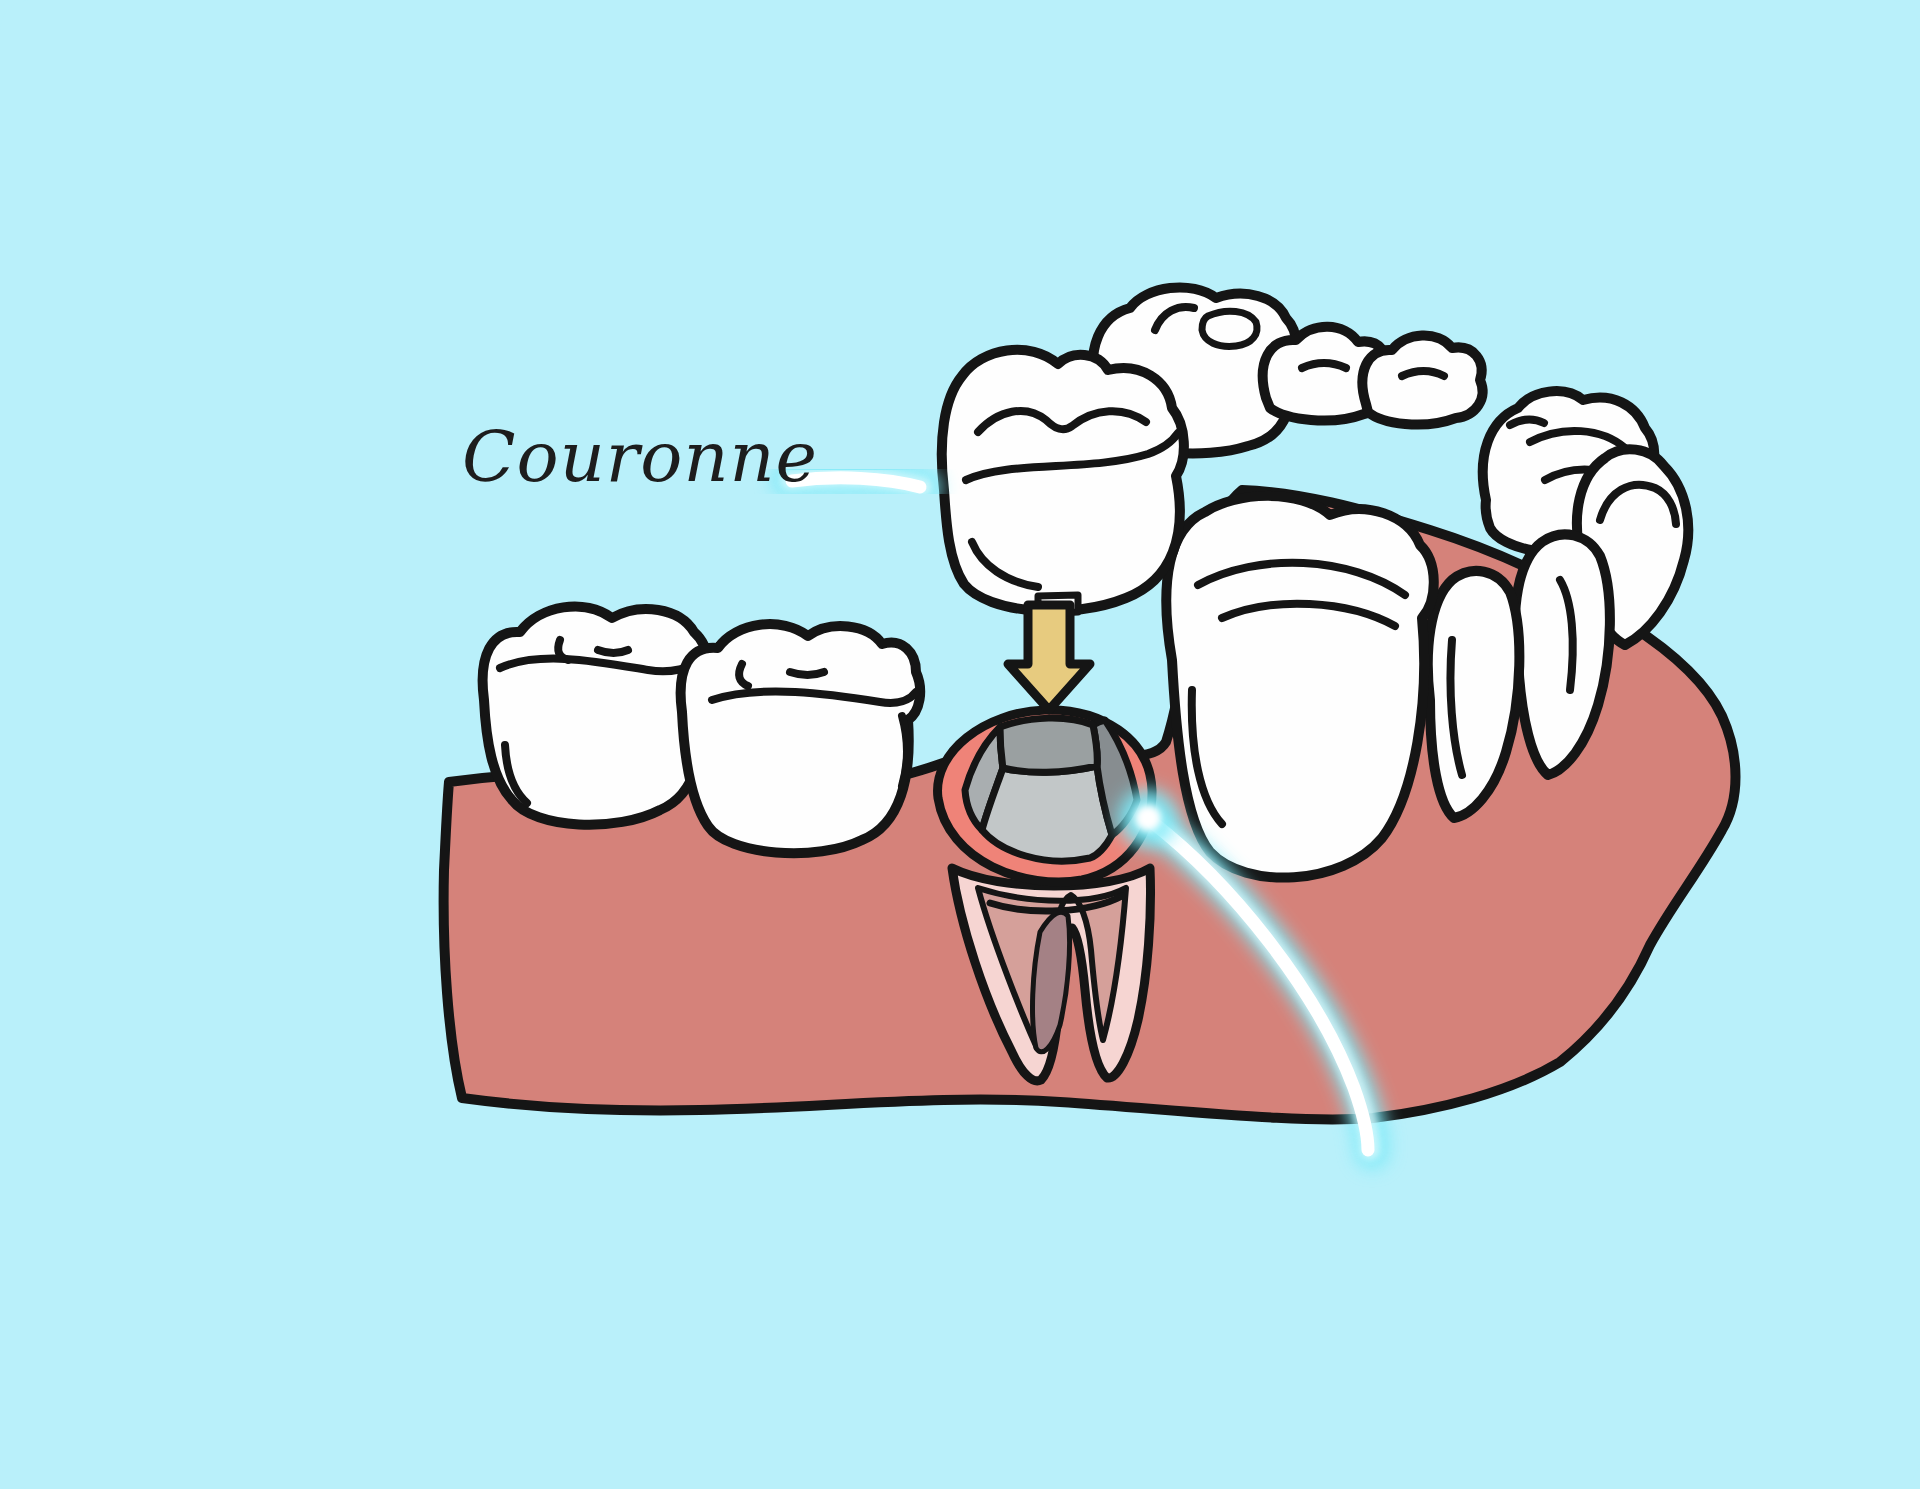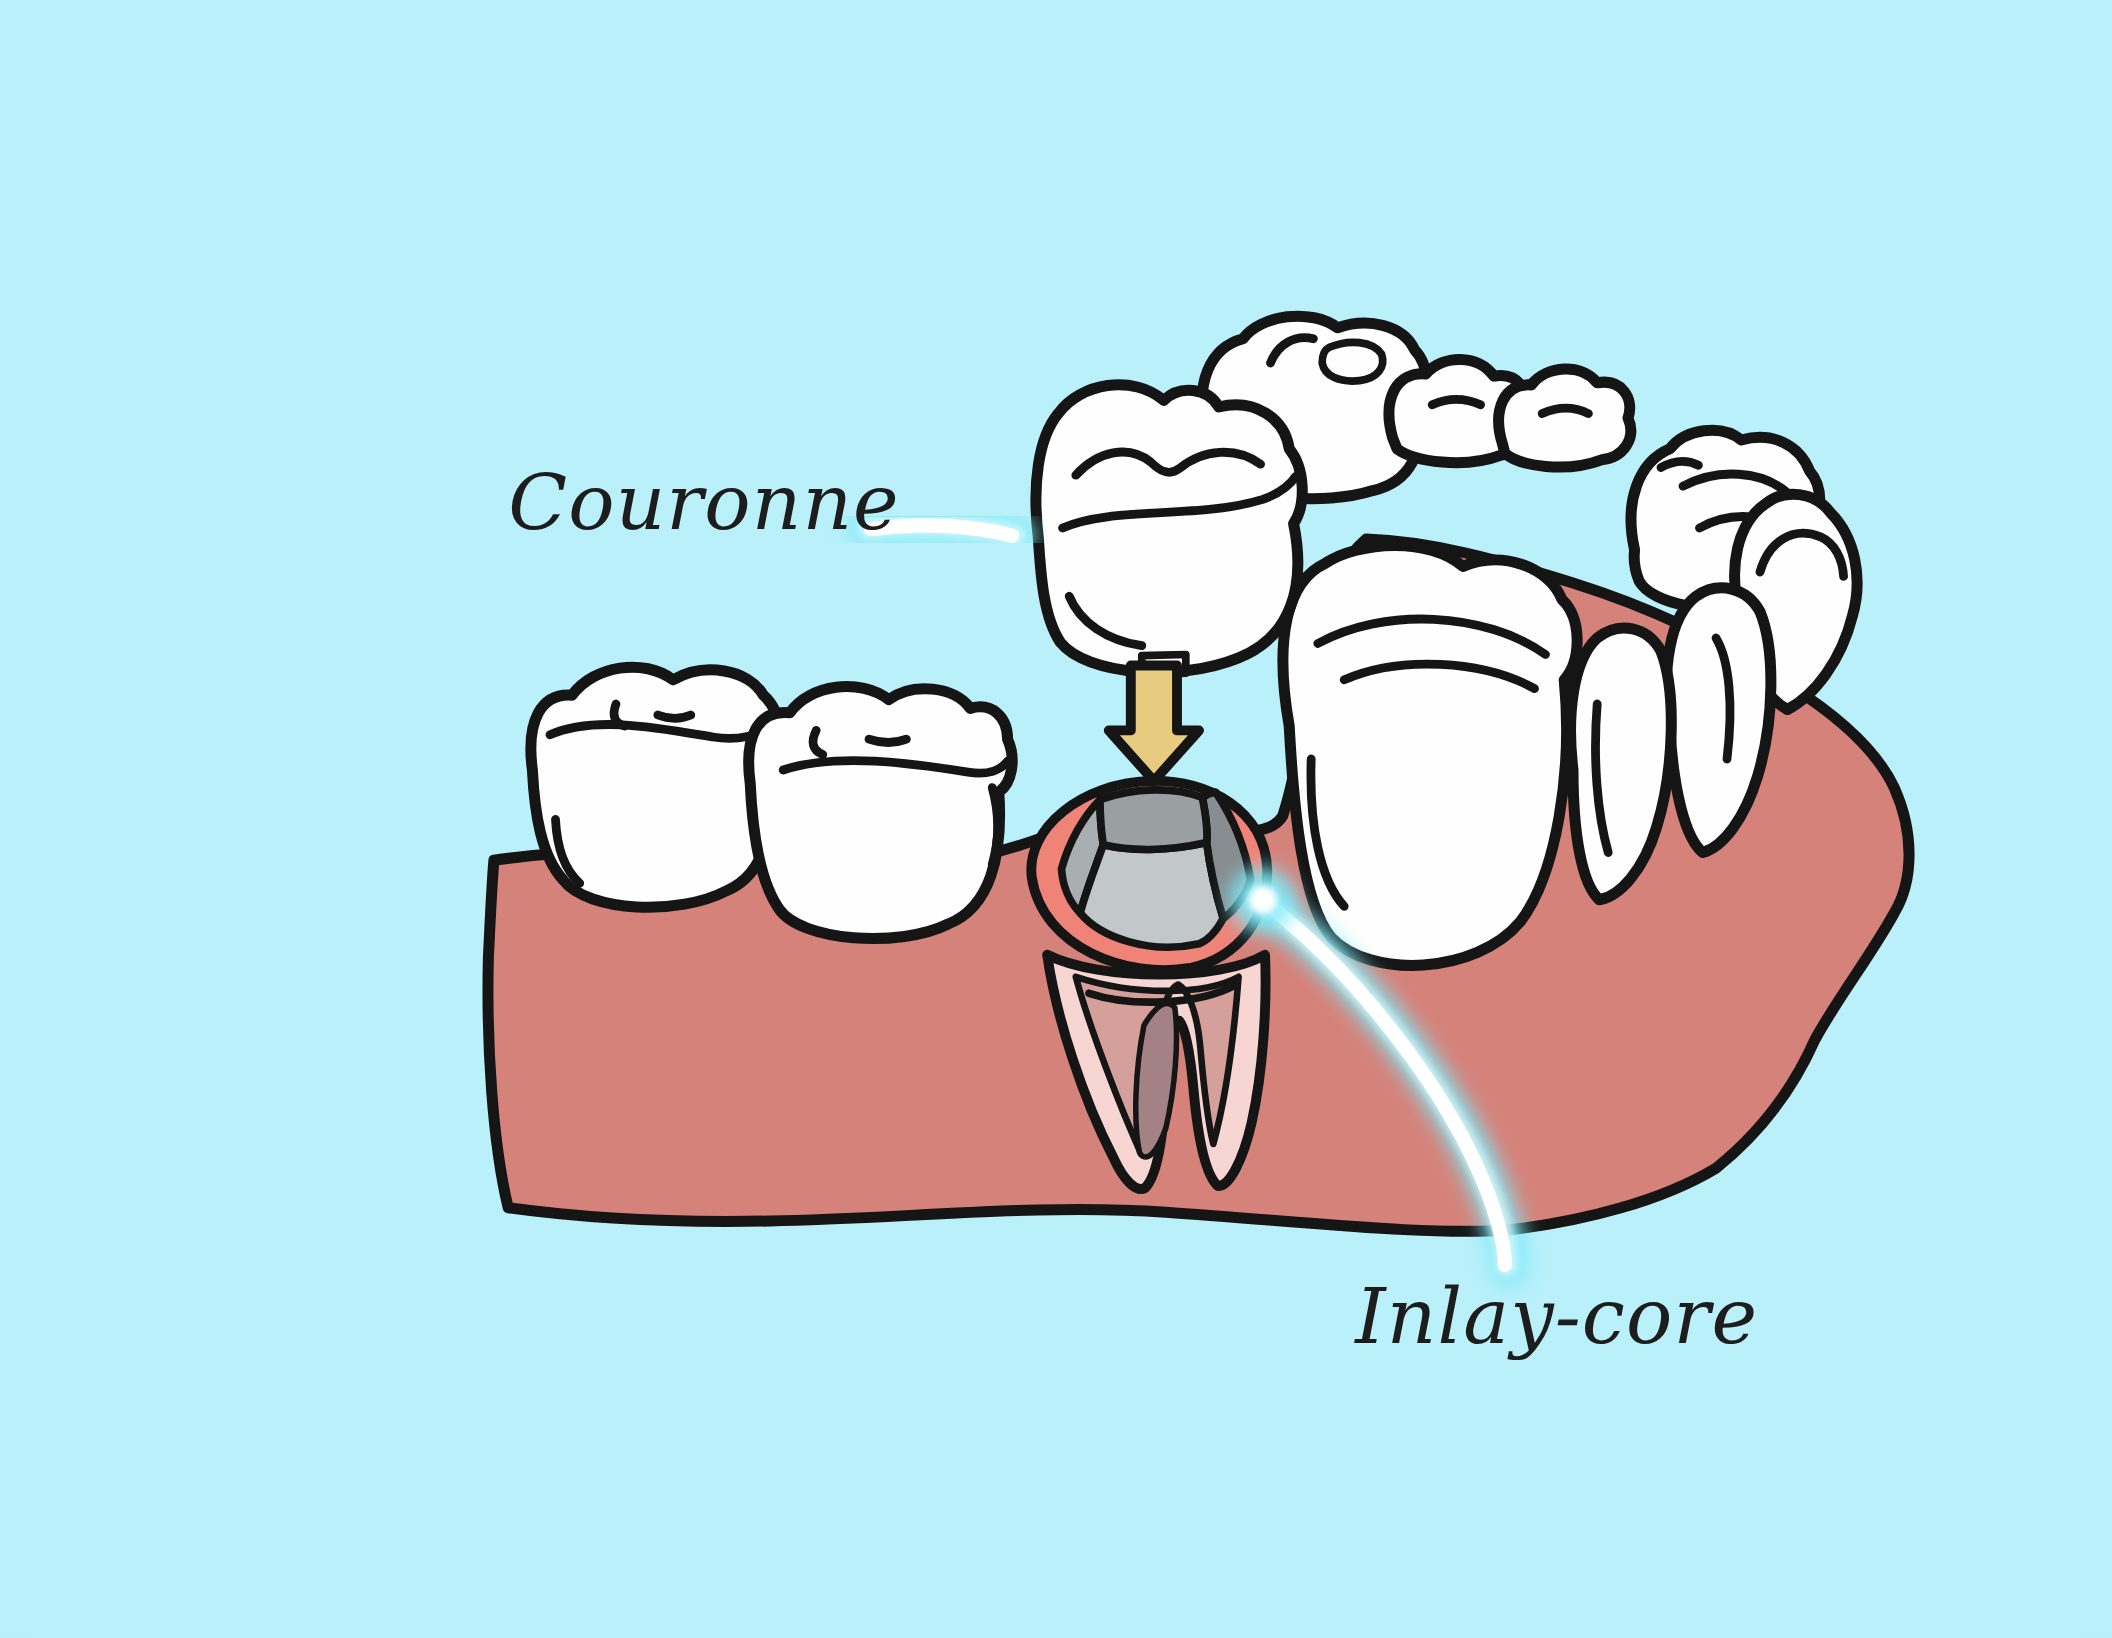--- a/index.html
+++ b/index.html
@@ -270,14 +270,13 @@
     <g>
       <path class="glow" filter="url(#fglow)" d="M 1148,818 C 1230,880 1320,990 1358,1090 C 1368,1118 1372,1140 1372,1152"></path>
       <path class="glow-soft" filter="url(#fsoft)" d="M 1150,820 C 1230,882 1318,990 1356,1088 C 1366,1116 1370,1138 1370,1150"></path>
       <path class="glow-line" d="M 1152,822 C 1232,884 1318,992 1354,1088 C 1364,1116 1368,1138 1368,1150"></path>
       <circle cx="1148" cy="818" r="30" fill="var(--glow)" opacity="0.85" filter="url(#fglow)"></circle>
       <circle cx="1148" cy="818" r="13" fill="var(--glow-core)" filter="url(#fsoft)"></circle>
     </g>
   </svg>
 
   <div class="label label-couronne">Couronne</div>
-  <div class="label label-inlay">Inlay-core</div>
 </div>
 
 </body></html>

